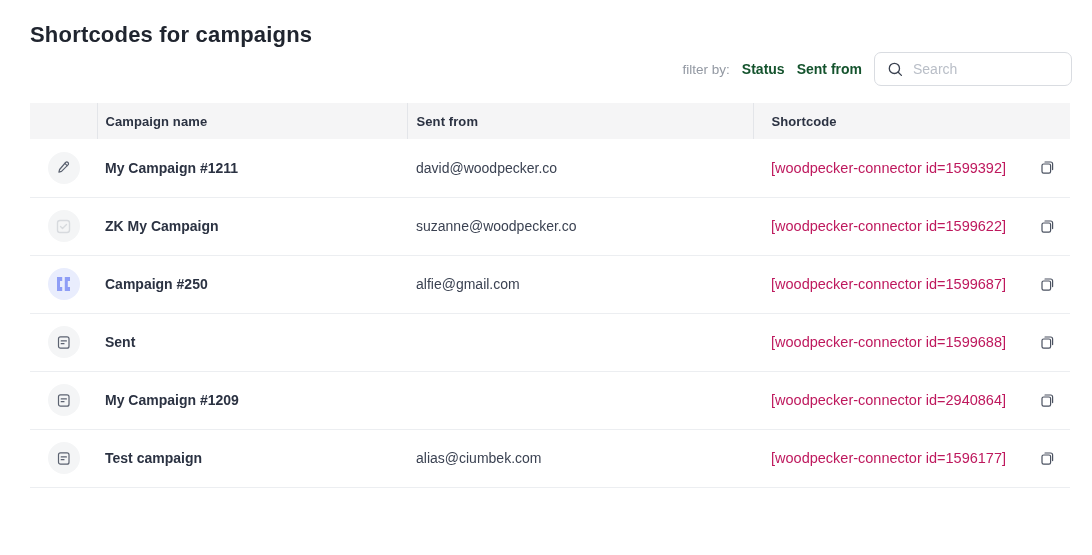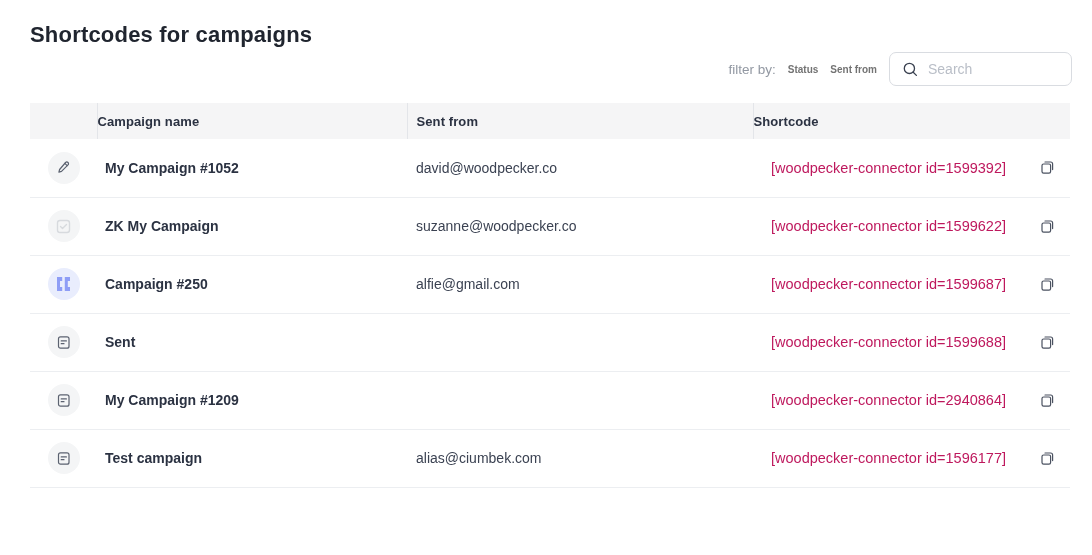--- a/index.html
+++ b/index.html
@@ -7,41 +7,41 @@
     font-family:"Liberation Sans", sans-serif; color:#2b3242; overflow:hidden; }
   .page { position:relative; width:1092px; height:555px; }
 
   
   .topbar { display:flex; justify-content:space-between; align-items:flex-start;
     padding:22px 20px 0 30px; }
   .page-title { font-size:22px; font-weight:700; color:#20252f; letter-spacing:.2px; }
 
   .filter-group { display:flex; align-items:center; margin-top:30px; gap:12px;justify-content:center; }
   .filter-label { font-size:13.5px; color:#9298a2; }
-  .filter-item { font-size:10px; font-weight:700; color:#737373; cursor:pointer; }
-
-  .search-box { display:flex; align-items:center; width:183px; height:34px;
+  .filter-item { font-size:14px; font-weight:700; color:#14532d; cursor:pointer; }
+
+  .search-box { display:flex; align-items:center; width:198px; height:34px;
     border:1px solid #d9dce1; border-radius:7px; padding:0 10px 0 12px; gap:9px;
     background:#fff; }
   .search-box svg { flex:0 0 auto; }
   .search-input { border:none; outline:none; width:100%; font-size:14px;
     font-family:"Liberation Sans", sans-serif; color:#3b4252; background:transparent; }
   .search-input::placeholder { color:#b9bec7; }
 
   
   table { width:1040px; margin:17px 22px 0 30px; border-collapse:collapse;
     table-layout:fixed; }
   col.c-icon { width:67px; } col.c-name { width:310px; }
   col.c-sent { width:346px; } col.c-code { width:317px; }
 
   thead th { background:#f5f5f6; height:36px; text-align:left; font-size:13px;
     font-weight:700; color:#2b3242; letter-spacing:.1px; }
-  thead th.h-name { border-left:1px solid #e3e5e9; }
+  thead th.h-name { padding-left:8px; border-left:1px solid #e3e5e9; }
   thead th.h-sent { padding-left:9px; border-left:1px solid #e3e5e9; }
-  thead th.h-code { border-left:1px solid #e3e5e9; }
+  thead th.h-code { padding-left:18px; border-left:1px solid #e3e5e9; }
 
   tbody td { height:58px; border-bottom:1px solid #eceef1; vertical-align:middle;
     font-size:14px; color:#3b4252; }
   td.cell-icon { text-align:center; }
   td.cell-name { padding-left:8px; font-weight:700; color:#2b3242; }
   td.cell-sent { padding-left:9px; }
   td.cell-code { padding:0 12px 0 18px; }
   .code-wrap { display:flex; align-items:center; justify-content:space-between; gap:8px; }
   .code-text { font-size:14.5px; color:#be185d; white-space:nowrap; }
 
@@ -92,21 +92,21 @@
       </tr>
     </thead>
     <tbody id="table-body">
   <tr>
     <td class="cell-icon"><span class="badge badge--pencil">
               <svg width="17" height="17" viewBox="0 0 17 17" fill="none" stroke="#5b6270" stroke-width="1.2" stroke-linejoin="round" stroke-linecap="round">
                 <path d="M4.6 10.5 L3.9 13.1 L6.5 12.4 L13 5.9 a1.6 1.6 0 0 0 -2.4 -2.4 Z"></path>
                 <line x1="9.8" y1="4.3" x2="12.2" y2="6.7"></line>
               </svg>
             </span></td>
-    <td class="cell-name">My Campaign #1052</td>
+    <td class="cell-name">My Campaign #1211</td>
     <td class="cell-sent">david@woodpecker.co</td>
     <td class="cell-code">
       <span class="code-wrap">
         <span class="code-text">[woodpecker-connector id=1599392]</span>
         <button class="copy-btn">
                 <svg width="17" height="17" viewBox="0 0 17 17" fill="none" stroke="#4a5160" stroke-width="1.2" stroke-linejoin="round" stroke-linecap="round">
                   <rect x="3" y="5" width="8.6" height="9.2" rx="1.6"></rect>
                   <path d="M6 3 h5.6 a2 2 0 0 1 2 2 v5.6"></path>
                 </svg>
               </button>

